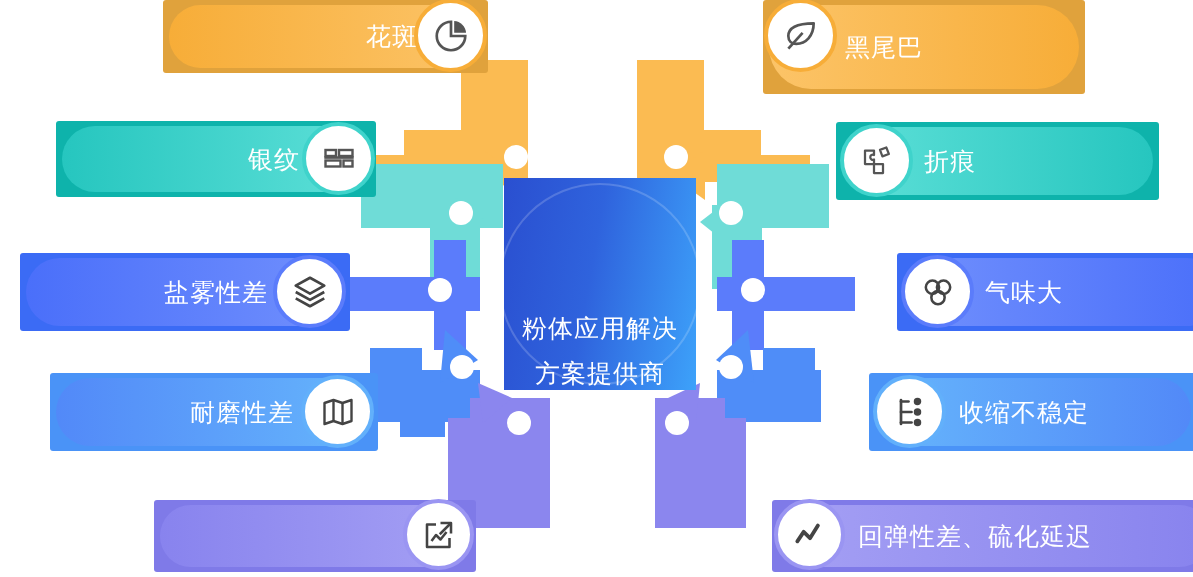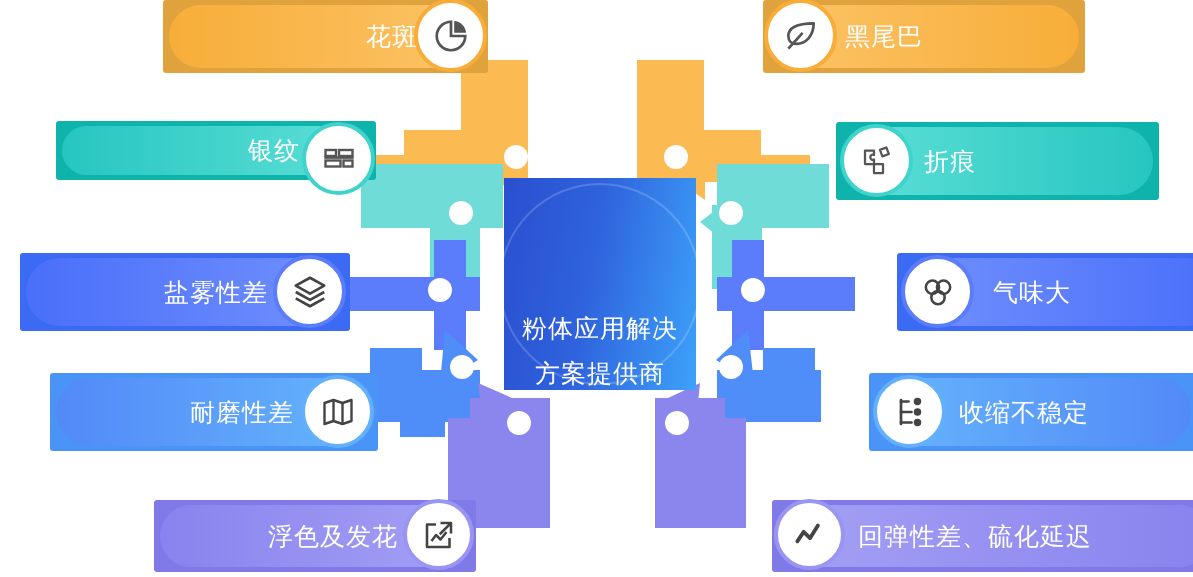--- a/index.html
+++ b/index.html
@@ -118,21 +118,21 @@
     <div class="body" style="left:6px;top:5px;right:6px;bottom:5px;background:linear-gradient(90deg,#f7ad38,#fcc468);"></div>
     <div class="label" style="position:absolute;right:70px;">花斑</div>
     <div class="ico" style="right:1px;top:-1px;width:73px;height:73px;border:4px solid #f7ad38;">
       <svg width="38" height="38" viewBox="0 0 24 24" fill="none" stroke="#555" stroke-width="1.7">
         <path d="M12 3a9 9 0 1 0 9 9h-9V3z"></path>
         <path d="M14 2.5A8 8 0 0 1 21.5 10H14V2.5z" fill="#555" stroke="none"></path>
       </svg>
     </div>
   </div>
 
-  <div class="pill left" style="left:28px;top:121px;width:320px;height:59px;">
+  <div class="pill left" style="left:28px;top:121px;width:320px;height:76px;">
     <div class="backing" style="background:#0eb3ab;"></div>
     <div class="body" style="left:6px;top:5px;right:6px;bottom:5px;background:linear-gradient(90deg,#26c6bf,#5ee0d8);"></div>
     <div class="label" style="position:absolute;right:76px;">银纹</div>
     <div class="ico" style="right:1px;top:1px;width:73px;height:73px;border:4px solid #3fd3cb;">
       <svg width="36" height="36" viewBox="0 0 24 24" fill="none" stroke="#555" stroke-width="1.6">
         <rect x="3" y="6" width="7" height="4"></rect>
           <rect x="12" y="6" width="9" height="4"></rect>
         <rect x="3" y="11" width="18" height="0.1"></rect>
         <rect x="3" y="13" width="10" height="4"></rect>
           <rect x="15" y="13" width="6" height="4"></rect>
@@ -162,32 +162,31 @@
         <path d="M3 6 9 4 15 6 21 4v14l-6 2-6-2-6 2z"></path>
           <path d="M9 4v14"></path>
           <path d="M15 6v14"></path>
       </svg>
     </div>
   </div>
 
   <div class="pill left" style="left:126px;top:500px;width:322px;height:72px;">
     <div class="backing" style="background:#7f7ae8;"></div>
     <div class="body" style="left:6px;top:5px;right:6px;bottom:5px;background:linear-gradient(90deg,#8883ee,#a5a0f4);"></div>
-    <div class="label" style="position:absolute;right:78px;">浮色及发花</div>
     <div class="ico" style="right:2px;top:-1px;width:71px;height:71px;border:4px solid #9a95f2;">
       <svg width="36" height="36" viewBox="0 0 24 24" fill="none" stroke="#444" stroke-width="1.7" stroke-linejoin="round">
         <path d="M20 11V4h-7"></path>
           <path d="M20 4 12.5 11.5"></path>
         <path d="M19 14v6H4V5h6"></path>
           <path d="M7 16l3-4 3 3 4-5"></path>
       </svg>
     </div>
   </div>
 
-  <div class="pill right" style="left:735px;top:0px;width:322px;height:73px;">
+  <div class="pill right" style="left:735px;top:0px;width:322px;height:94px;">
     <div class="backing" style="background:#e0a23c;"></div>
     <div class="body" style="left:6px;top:5px;right:6px;bottom:5px;background:linear-gradient(90deg,#fcc468,#f7ad38);"></div>
     <div class="label" style="position:absolute;left:82px;">黑尾巴</div>
     <div class="ico" style="left:1px;top:-1px;width:73px;height:73px;border:4px solid #f7ad38;">
       <svg width="38" height="38" viewBox="0 0 24 24" fill="none" stroke="#555" stroke-width="1.7" stroke-linejoin="round">
         <path d="M20 4c0 8-5 13-11 13-3 0-5-2-5-5C4 7 9 4 20 4z"></path>
         <path d="M4 20 13 10"></path>
       </svg>
     </div>
   </div>
@@ -201,21 +200,21 @@
           <path d="M4 5h6v3a1.7 1.7 0 1 0 0 3v3H4z"></path>
           <path d="M10 14h6v6h-6z"></path>
           <path d="M14 4.6l4.2-1.6 1.7 4.3-4.3 1.6z"></path>
         </svg>
     </div>
   </div>
 
   <div class="pill right" style="left:869px;top:253px;width:330px;height:78px;">
     <div class="backing" style="background:#3b6bf5;"></div>
     <div class="body" style="left:6px;top:5px;right:6px;bottom:5px;background:linear-gradient(90deg,#7190fd,#4a6ffa);"></div>
-    <div class="label" style="position:absolute;left:96px;text-align:right;">气味大</div>
+    <div class="label" style="position:absolute;left:88px;text-align:right;">气味大</div>
     <div class="ico" style="left:4px;top:2px;width:73px;height:73px;border:4px solid #5b7cfb;">
       <svg width="38" height="38" viewBox="0 0 24 24" fill="none" stroke="#444" stroke-width="1.6">
         <circle cx="8.5" cy="9" r="4.2"></circle>
           <circle cx="15.5" cy="9" r="4.2"></circle>
           <circle cx="12" cy="15.5" r="4.2"></circle>
       </svg>
     </div>
   </div>
 
   <div class="pill right" style="left:841px;top:373px;width:328px;height:78px;">

